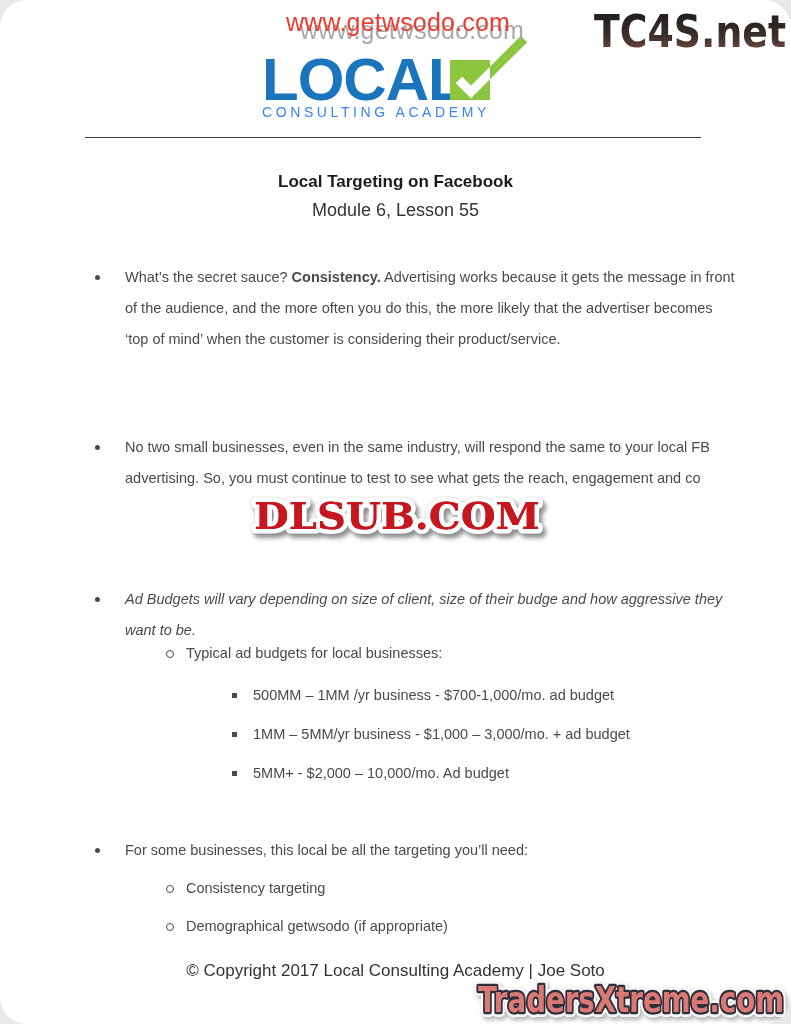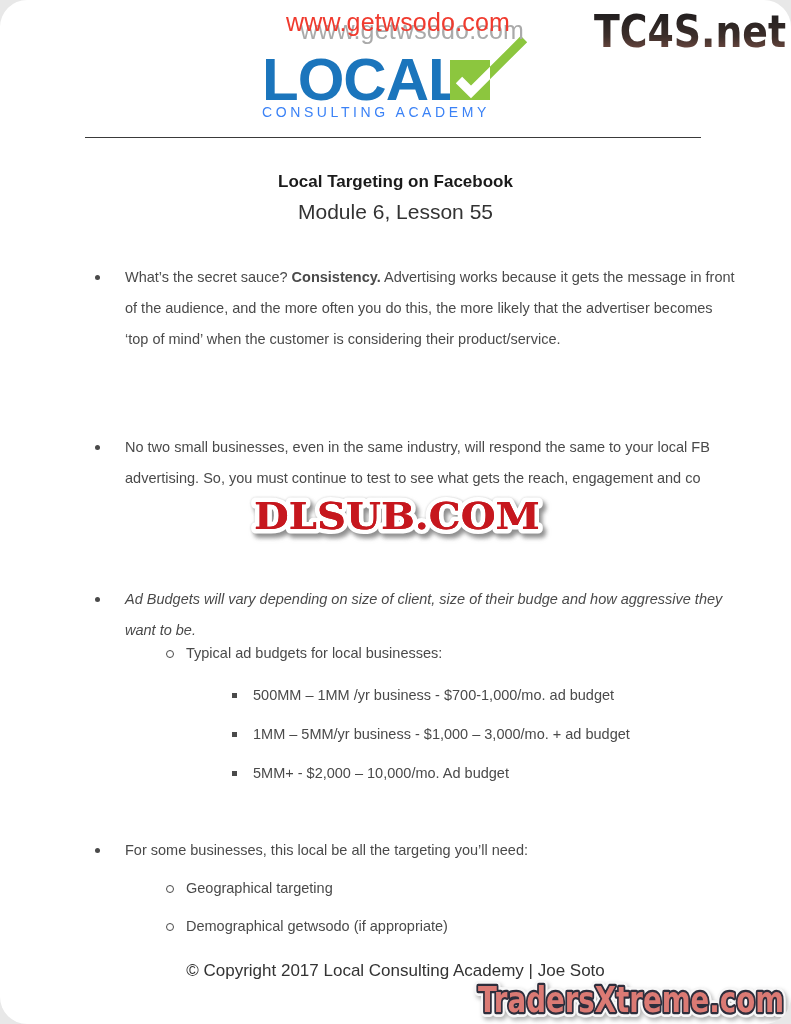--- a/index.html
+++ b/index.html
@@ -15,21 +15,21 @@
   .wm-get.red{color:#f03a2e;z-index:6;}
   .wm-get.gray{color:#aaaaaa;z-index:5;}
 
   
   .logo-word{font-size:60px;font-weight:700;color:#1b75bc;letter-spacing:-1px;line-height:1;}
   .logo-tag{font-size:14px;color:#3b82f6;letter-spacing:3.6px;white-space:nowrap;}
 
   .hr{height:1px;background:#3a3a3a;}
 
   .title{width:100%;text-align:center;font-size:17px;font-weight:700;color:#1a1a1a;}
-  .subtitle{width:100%;text-align:center;font-size:21px;color:#333333;}
+  .subtitle{width:100%;text-align:center;font-size:18px;color:#333333;}
 
   
   .para{width:612px;font-size:14.5px;line-height:31px;color:#4a4a4a;}
   .line{width:612px;font-size:14.5px;line-height:19px;color:#4a4a4a;white-space:nowrap;}
   .para b{font-weight:700;}
   .blk{left:95px;padding-left:30px;}
   .blk2{left:166px;padding-left:20px;}
   .blk3{left:232px;padding-left:21px;}
   .mk{position:absolute;left:0;}
   .mk-disc{width:5px;height:5px;border-radius:50%;background:#4a4a4a;top:13px;}
@@ -120,21 +120,21 @@
     <span class="mk mk-sq"></span>
     <span>5MM+ - $2,000 – 10,000/mo. Ad budget</span>
   </div>
 
   <div class="abs line blk" style="top:841px;">
     <span class="mk mk-disc" style="top:7px"></span>
     <span>For some businesses, this local be all the targeting you’ll need:</span>
   </div>
   <div class="abs line blk2" style="top:879px;">
     <span class="mk mk-circ"></span>
-    <span>Geographical targeting</span>
+    <span>Consistency targeting</span>
   </div>
   <div class="abs line blk2" style="top:917px;">
     <span class="mk mk-circ"></span>
     <span>Demographical getwsodo (if appropriate)</span>
   </div>
 
   <div class="abs footer" style="top:961px;">© Copyright 2017 Local Consulting Academy | Joe Soto</div>
 
   <svg class="abs svg-wm tx-svg" style="left:472px;top:977px;" width="318" height="48">
     <text x="6" y="35" font-family="DejaVu Sans, sans-serif" font-weight="bold" font-size="36" fill="#db7a74" stroke="#f7f7f7" stroke-width="10" paint-order="stroke" stroke-linejoin="round" textLength="306" lengthAdjust="spacingAndGlyphs">TradersXtreme.com</text>

